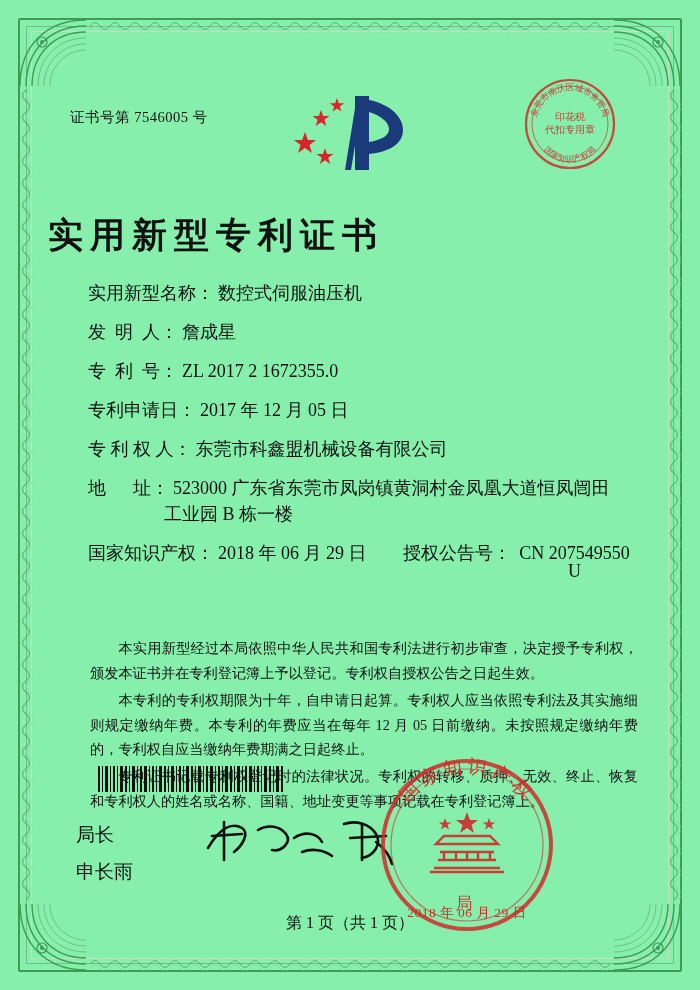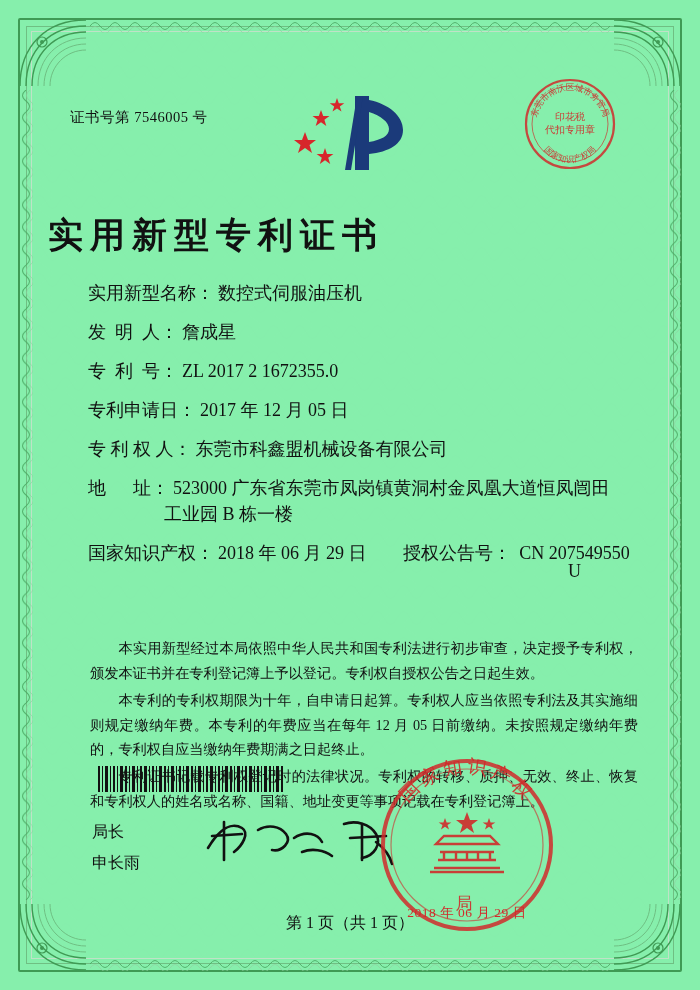--- a/index.html
+++ b/index.html
@@ -166,23 +166,23 @@
     position: absolute;
     left: 50px;
     top: 710px;
     width: 188px;
     height: 26px;
   }
 
   
   .sig-block {
     position: absolute;
-    left: 44px;
+    left: 28px;
     top: 760px;
-    font-size: 16px;
+    font-size: 19px;
     line-height: 1.95;
     color: #111;
   }
   .sig-script {
     position: absolute;
     left: 150px;
     top: 752px;
     width: 210px;
     height: 62px;
   }

